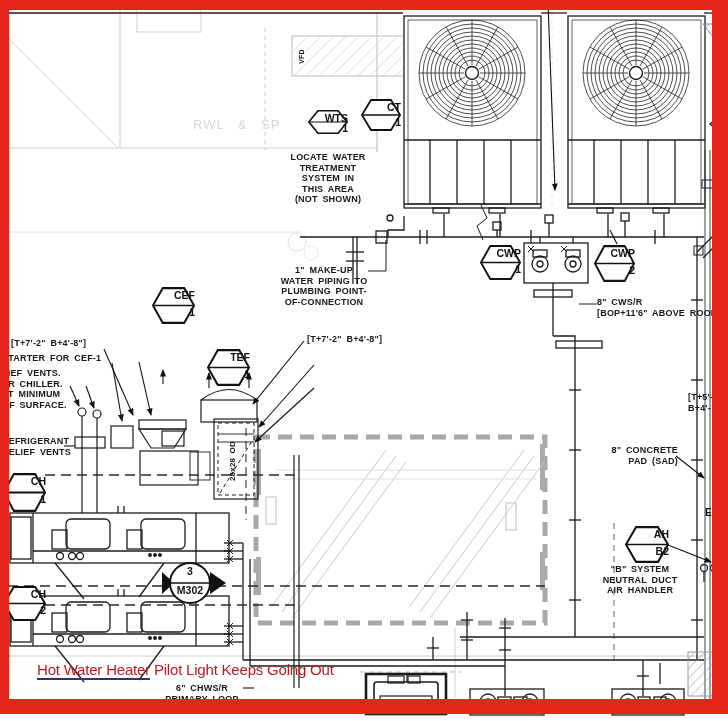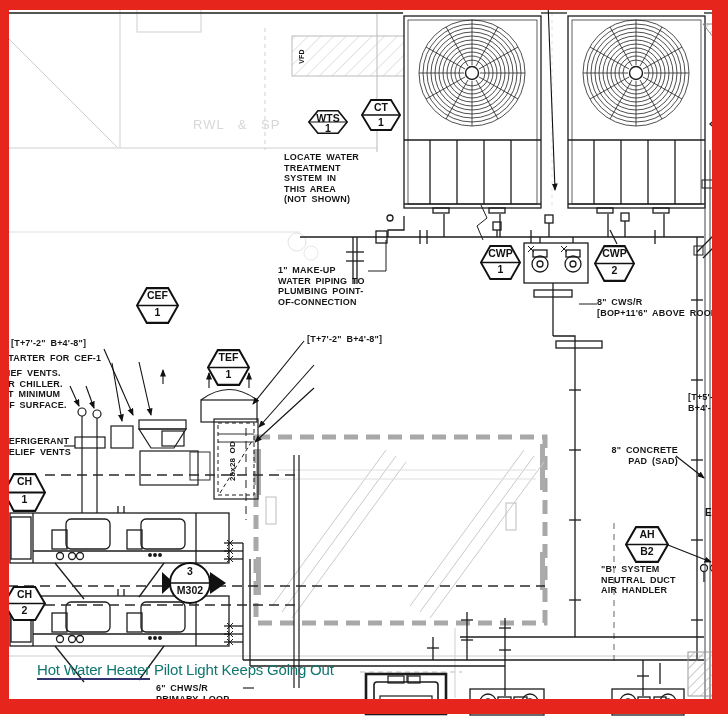--- a/index.html
+++ b/index.html
@@ -2,39 +2,39 @@
 <html><head>
 <meta charset="utf-8">
 <style>
   html,body{margin:0;padding:0;background:#fff;}
   .canvas{position:relative;width:728px;height:721px;background:#fff;overflow:hidden;
           font-family:"Liberation Sans",sans-serif;}
   .lines{position:absolute;left:0;top:0;z-index:1;}
   
   .t{position:absolute;z-index:3;font:700 9px/10.5px "Liberation Sans",sans-serif;
      color:#161616;letter-spacing:.2px;word-spacing:2px;white-space:pre-line;}
-  .ctr{text-align:left}
+  .ctr{text-align:center}
   .rt{text-align:right}
   .rot{transform:rotate(-90deg);transform-origin:center center;text-align:center;}
   .faint{color:#d7d7d7;font:400 13px "Liberation Sans",sans-serif;letter-spacing:1px;word-spacing:9px;z-index:1;margin-left:44px;}
   
   .hex{position:absolute;z-index:4;}
   .hex svg{position:absolute;left:0;top:0;width:100%;height:100%;}
-  .hex .hx{position:absolute;left:0;right:0;text-align:center;font:700 10.5px "Liberation Sans",sans-serif;color:#111;}
+  .hex .hx{position:absolute;left:0;right:0;text-align:right;font:700 10.5px "Liberation Sans",sans-serif;color:#111;}
   .hex .top{top:2px;height:46%;}
   .hex .bot{top:52%;}
   
   .sec{position:absolute;z-index:4;}
   .sec svg{position:absolute;left:0;top:0;width:100%;height:100%;}
   .sec .sx{position:absolute;left:0;right:0;text-align:center;font:700 10.5px "Liberation Sans",sans-serif;color:#111;}
   .sec .stop{top:4px}
   .sec .sbot{top:23px}
   
   .overlay{position:absolute;left:37px;top:661px;z-index:5;white-space:nowrap;
-           font:400 15px "Liberation Sans",sans-serif;color:#0f766e;letter-spacing:-.2px;}
+           font:400 15px "Liberation Sans",sans-serif;color:#b91c1c;letter-spacing:-.2px;}
   .overlay .u{border-bottom:2px solid #31326e;}
   
   .rb{position:absolute;background:#e6251c;z-index:9;}
 </style>
 </head>
 <body>
 
 <div class="canvas">
 
 <svg class="lines" width="728" height="721" viewBox="0 0 728 721">
@@ -379,21 +379,21 @@
     <span class="hx bot">1</span>
   </div>
   <div class="hex" style="left:361px;top:99px;width:40px;height:32px">
     <svg viewBox="0 0 44 34" preserveAspectRatio="none">
         <polygon points="11,1 33,1 43,17 33,33 11,33 1,17" fill="#fff" stroke="#111" stroke-width="2"></polygon>
         <line x1="1" y1="17" x2="43" y2="17" stroke="#111" stroke-width="1.6"></line>
       </svg>
     <span class="hx top">CT</span>
     <span class="hx bot">1</span>
   </div>
-  <div class="hex" style="left:136px;top:287px;width:43px;height:37px">
+  <div class="hex" style="left:152px;top:287px;width:43px;height:37px">
     <svg viewBox="0 0 44 34" preserveAspectRatio="none">
         <polygon points="11,1 33,1 43,17 33,33 11,33 1,17" fill="#fff" stroke="#111" stroke-width="2"></polygon>
         <line x1="1" y1="17" x2="43" y2="17" stroke="#111" stroke-width="1.6"></line>
       </svg>
     <span class="hx top">CEF</span>
     <span class="hx bot">1</span>
   </div>
   <div class="hex" style="left:207px;top:349px;width:43px;height:37px">
     <svg viewBox="0 0 44 34" preserveAspectRatio="none">
         <polygon points="11,1 33,1 43,17 33,33 11,33 1,17" fill="#fff" stroke="#111" stroke-width="2"></polygon>

